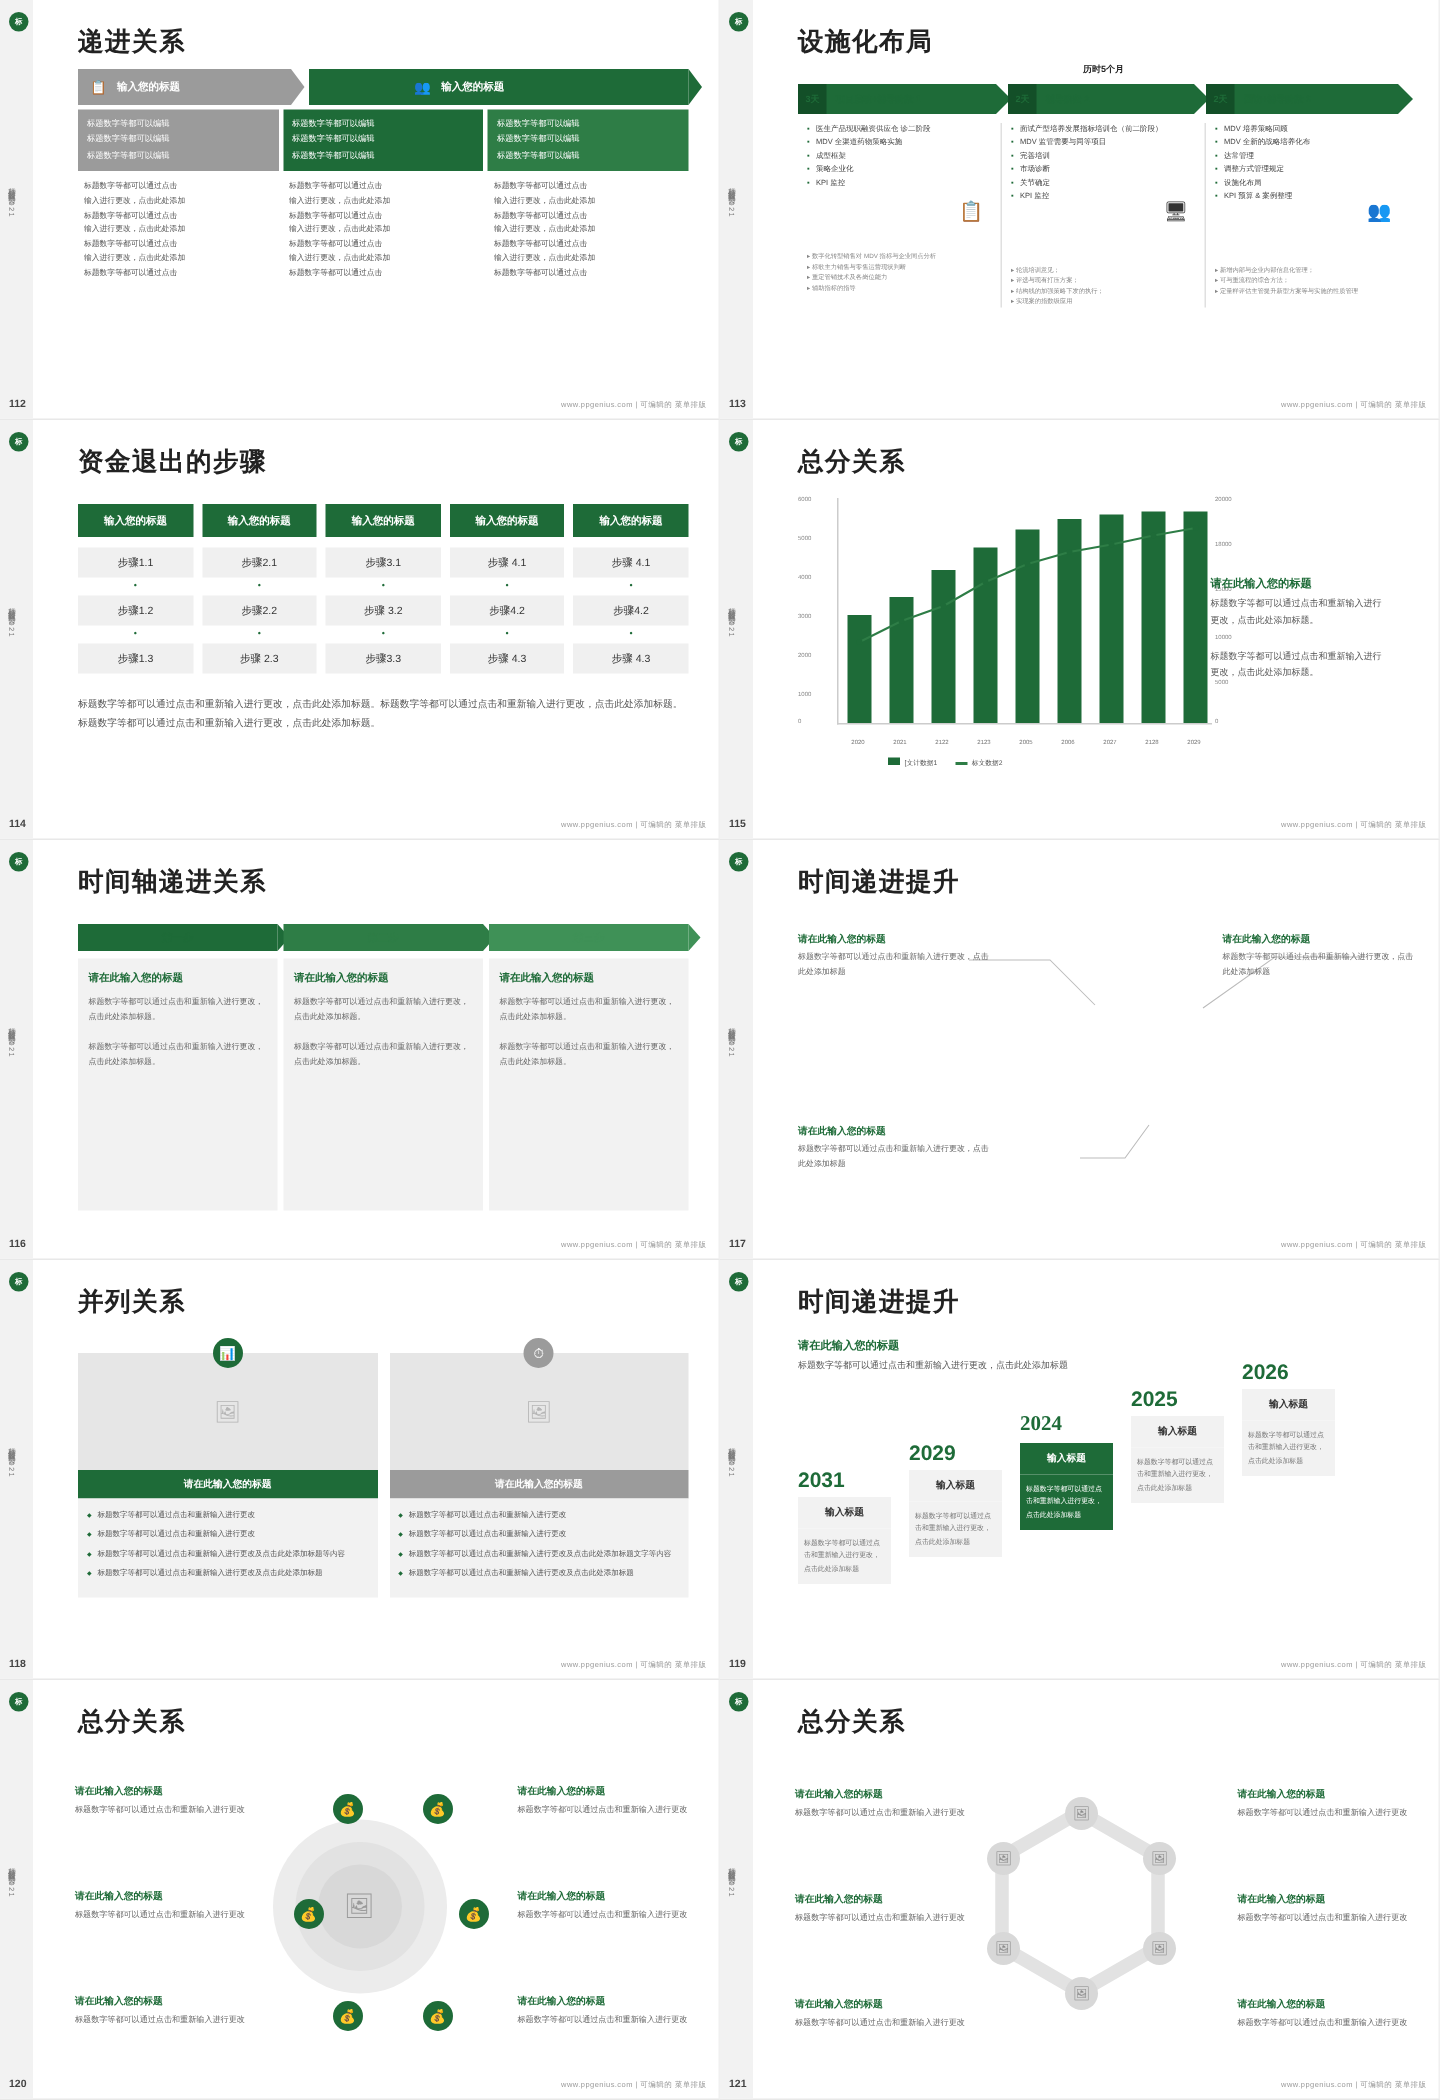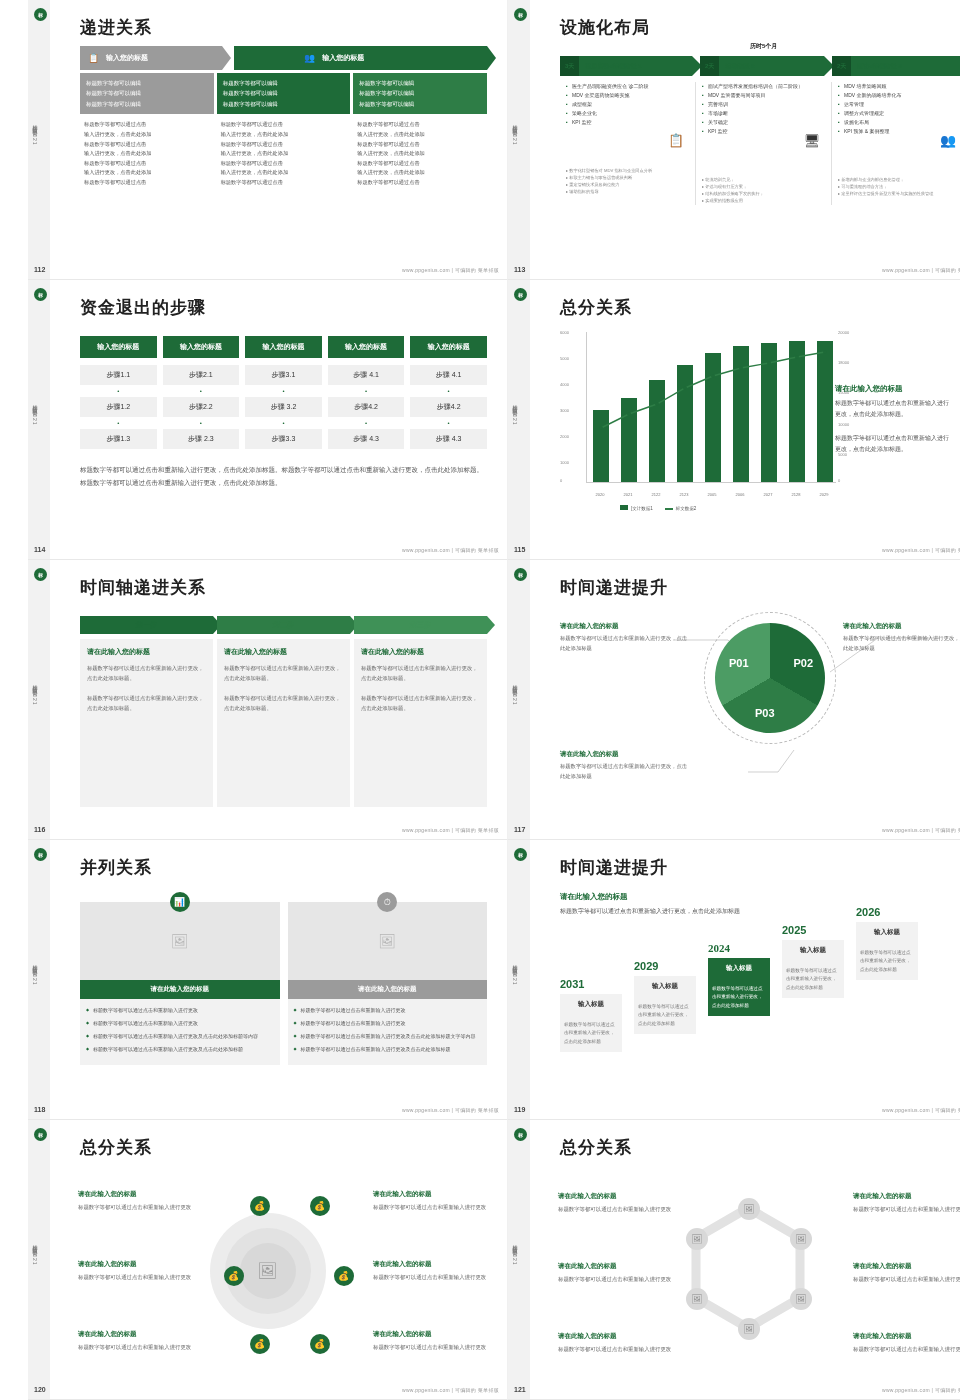--- a/index.html
+++ b/index.html
@@ -6,21 +6,20 @@
   body {
     width: 960px;
     background: #ffffff;
     font-family: "Liberation Sans", sans-serif;
     color: #333;
   }
   .grid {
     display: grid;
     grid-template-columns: 480px 480px;
     width: 960px;
-    padding-left: 28px;
   }
   .slide {
     position: relative;
     width: 480px;
     height: 280px;
     background: #ffffff;
     border-bottom: 1px solid #e8e8e8;
     border-right: 1px solid #f0f0f0;
     overflow: hidden;
   }
@@ -194,21 +193,21 @@
   .s118-cap { color: #fff; font-size: 6.5px; font-weight: bold; text-align: center; padding: 5px 0; }
   .s118-list { background: #f2f2f2; padding: 7px 6px; margin-top: 0; }
   .s118-list li { list-style: none; font-size: 5px; color: #555; line-height: 1.8; padding-left: 7px; position: relative; margin-bottom: 4px; }
   .s118-list li::before { content: "◆"; position: absolute; left: 0; color: #1e6b38; font-size: 4px; }
 
   
   .s119-intro { position: absolute; left: 0; top: 6px; width: 180px; }
   .s119-intro h5 { font-size: 7.5px; color: #1e6b38; font-weight: bold; margin-bottom: 4px; }
   .s119-intro p { font-size: 6px; color: #555; line-height: 1.9; }
   .yearcol { position: absolute; width: 62px; }
-  .yearcol .yr { font-size: 11px; font-weight: bold; color: #1e6b38; margin-bottom: 4px; }
+  .yearcol .yr { font-size: 14px; font-weight: bold; color: #1e6b38; margin-bottom: 4px; }
   .yearcol .hd { font-size: 6.5px; font-weight: bold; padding: 6px 4px; text-align: center; }
   .yearcol .bd { font-size: 4.6px; line-height: 1.8; padding: 6px 4px; }
 
   
   .hub { position: absolute; left: 50%; top: 54%; transform: translate(-50%, -50%); }
   .ring-outer { width: 116px; height: 116px; border-radius: 50%; background: #ececec; display: flex; align-items: center; justify-content: center; }
   .ring-mid { width: 86px; height: 86px; border-radius: 50%; background: #e2e2e2; display: flex; align-items: center; justify-content: center; }
   .ring-in { width: 56px; height: 56px; border-radius: 50%; background: #d8d8d8; display: flex; align-items: center; justify-content: center; }
   .node {
     position: absolute; width: 20px; height: 20px; border-radius: 50%;
@@ -545,28 +544,20 @@
     </div>
     <div class="pageno">117</div>
     <div class="footer">www.ppgenius.com | 可编辑的 菜单排版</div>
     <div class="title">时间递进提升</div>
     <div class="slide-inner">
       <svg width="480" height="280" style="position:absolute;left:0;top:0;">
         <polyline points="166,80 220,80 250,110" fill="none" stroke="#bbb" stroke-width="0.7"></polyline>
         <polyline points="430,78 370,78 322,112" fill="none" stroke="#bbb" stroke-width="0.7"></polyline>
         <polyline points="240,212 270,212 286,190" fill="none" stroke="#bbb" stroke-width="0.7"></polyline>
       </svg>
-      <div class="pie-wrap">
-        <div class="pie-ring"></div>
-        <div class="pie">
-          <span class="pslice" style="left:14px;top:34px;">P01</span>
-          <span class="pslice" style="right:12px;top:34px;">P02</span>
-          <span class="pslice" style="left:40px;bottom:14px;">P03</span>
-        </div>
-      </div>
       <div class="cap" style="left:52px;top:62px;">
         <h5>请在此输入您的标题</h5>
         <p>标题数字等都可以通过点击和重新输入进行更改，点击此处添加标题</p>
       </div>
       <div class="cap" style="right:16px;top:62px;">
         <h5>请在此输入您的标题</h5>
         <p>标题数字等都可以通过点击和重新输入进行更改，点击此处添加标题</p>
       </div>
       <div class="cap" style="left:52px;top:190px;">
         <h5>请在此输入您的标题</h5>

